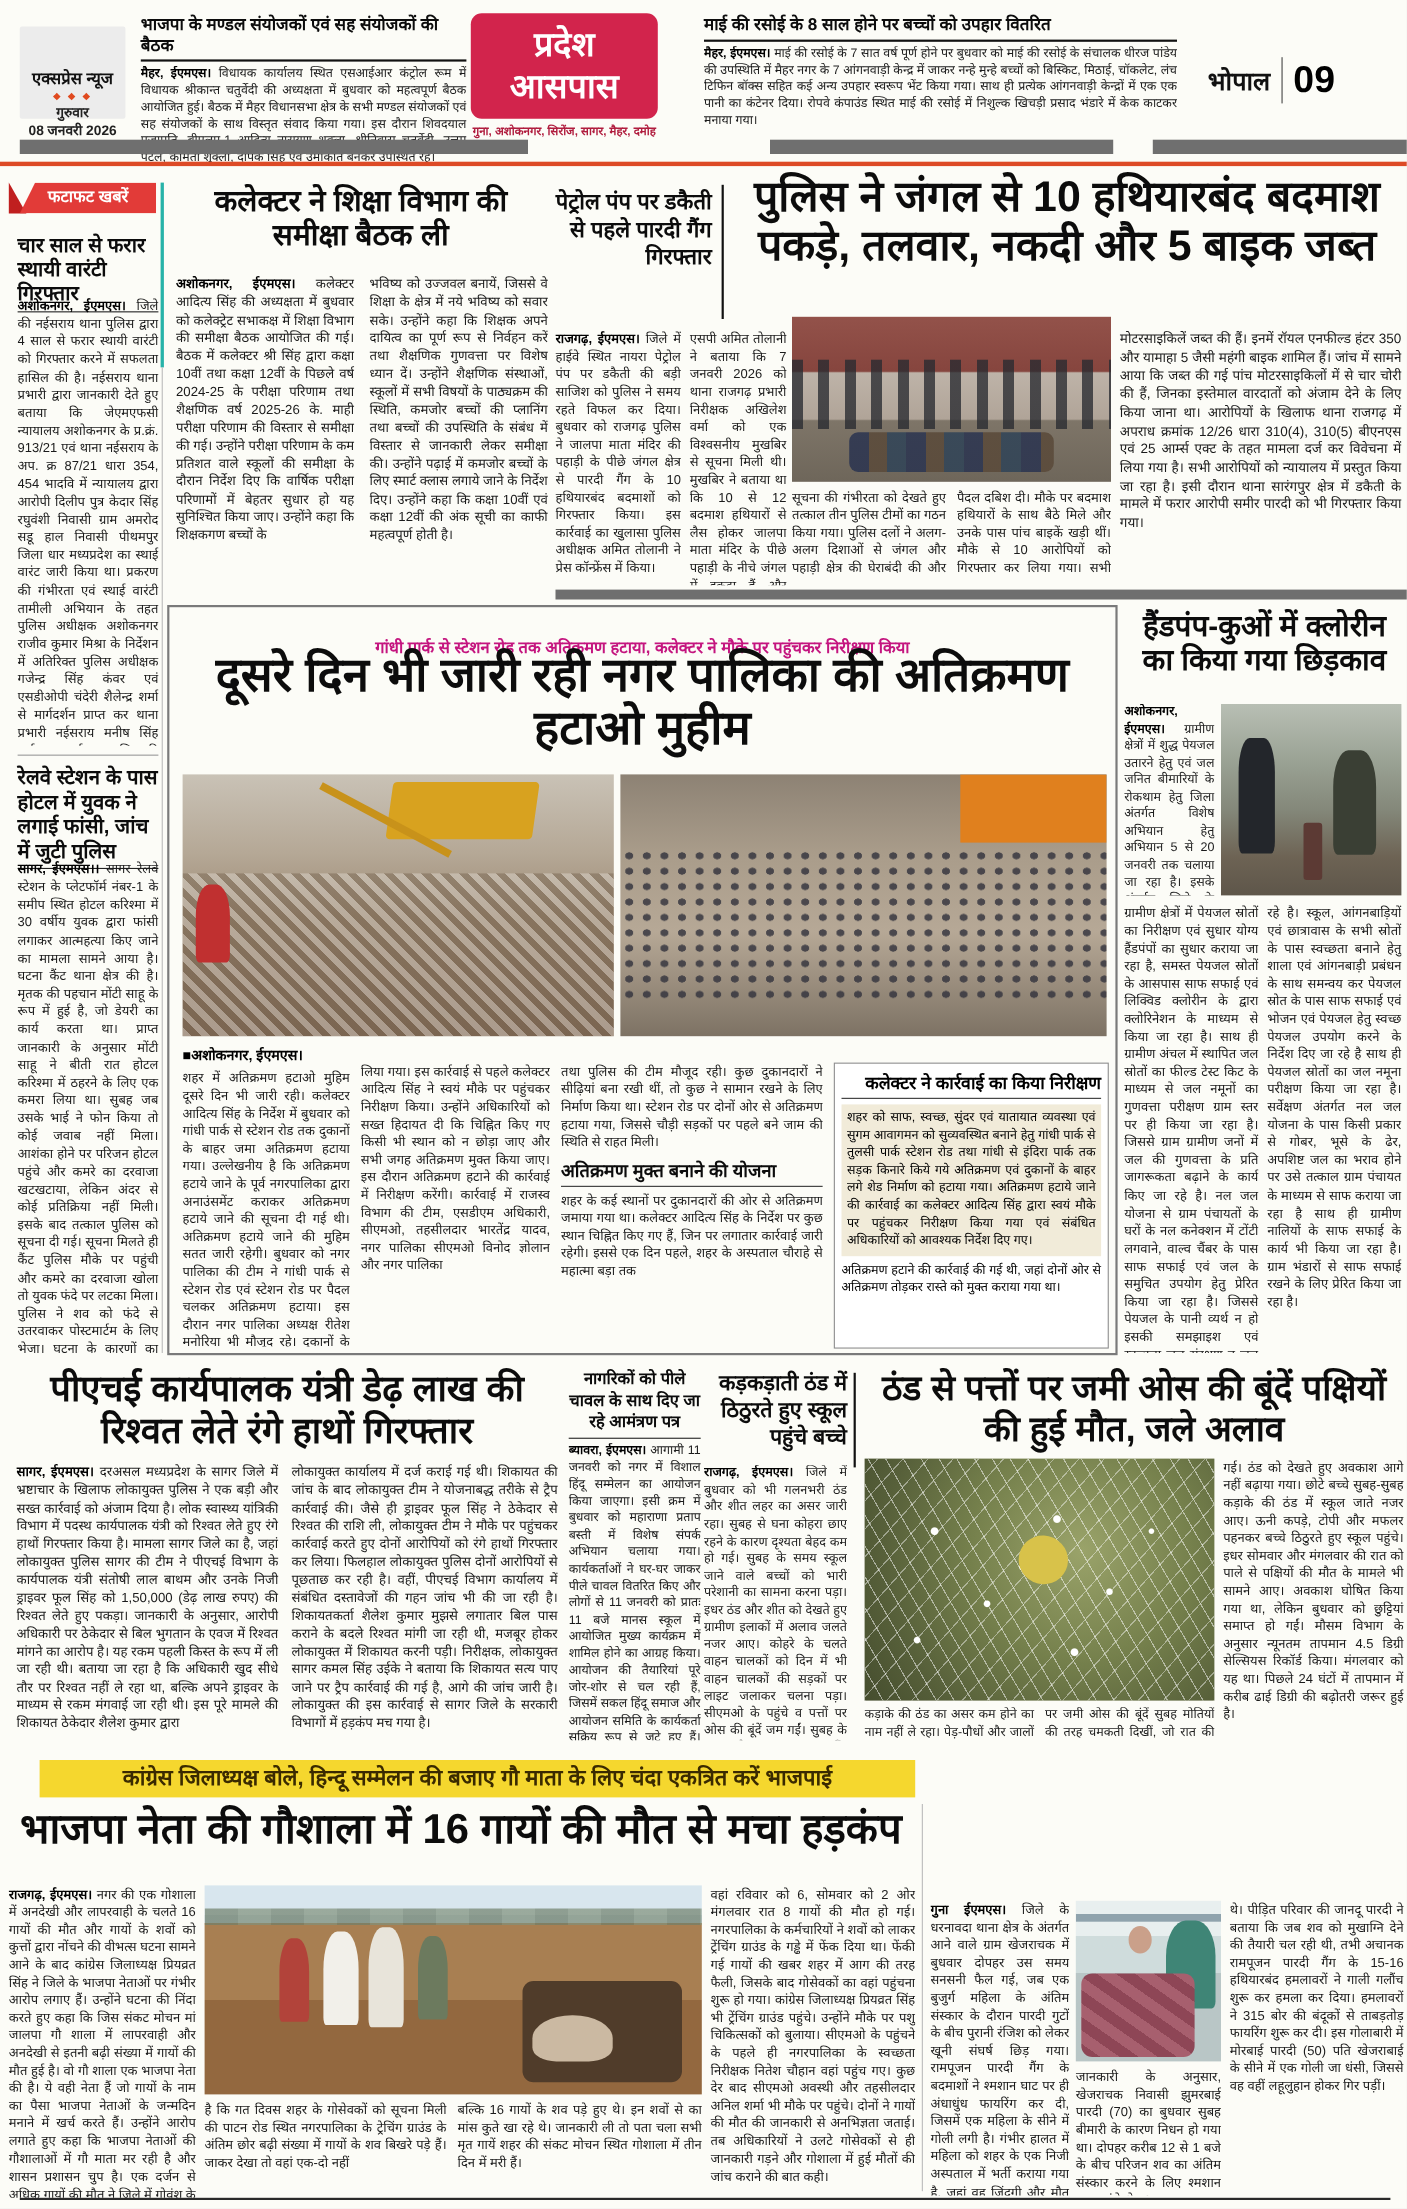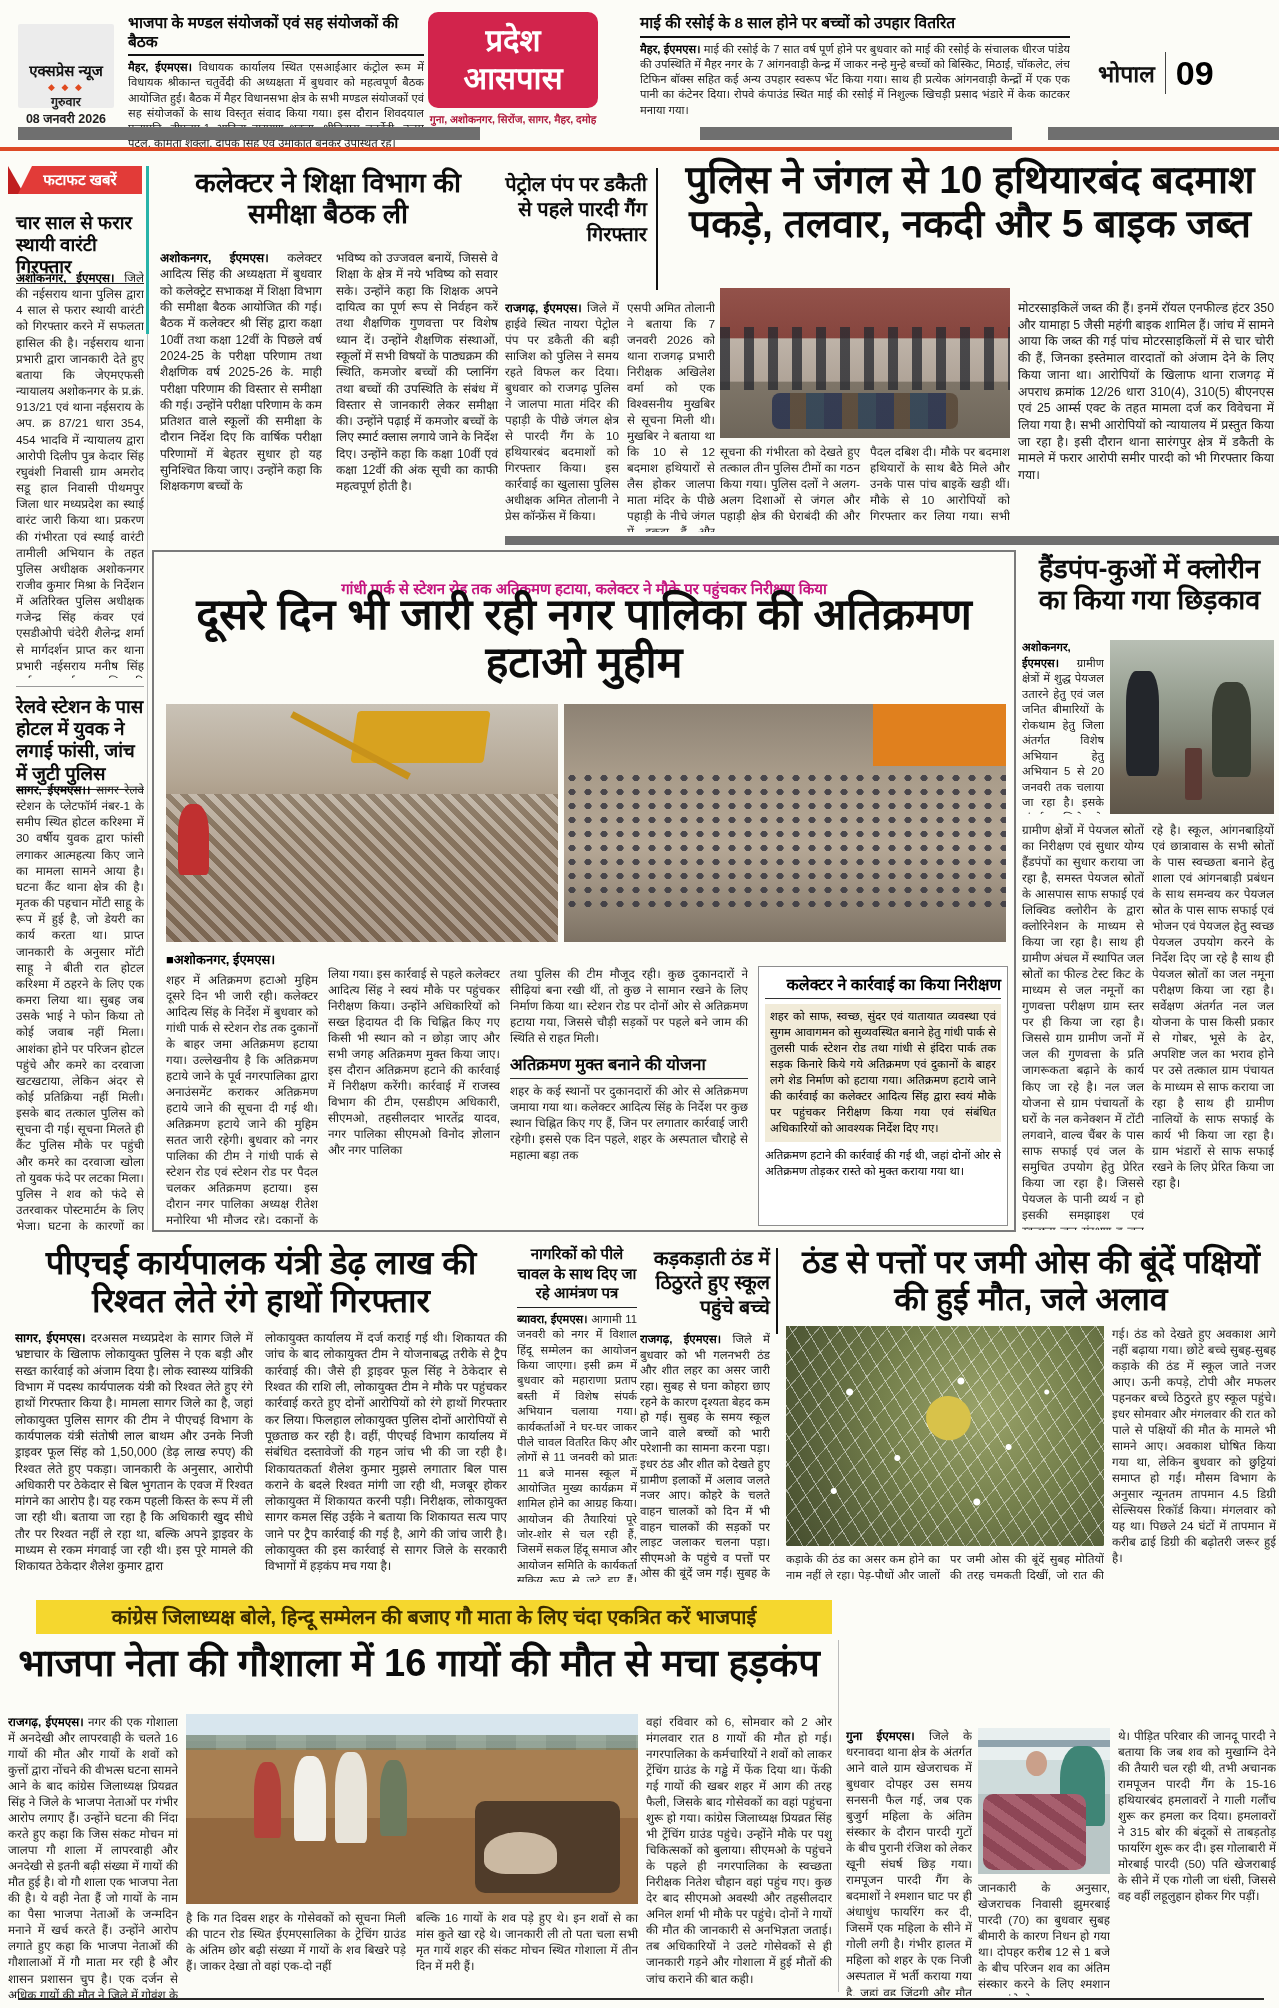--- a/index.html
+++ b/index.html
@@ -248,21 +248,21 @@
   </div>
   <div class="photo ph-gosh" style="left:186px;top:1714px;width:452px;height:190px;">
     <div class="trees"></div>
     <div class="m3"></div>
     <div class="m1"></div>
     <div class="m2"></div>
     <div class="m4"></div>
     <div class="pit"></div>
     <div class="cow"></div>
   </div>
-  <div class="abs body-txt" style="left:186px;top:1910px;width:220px;height:88px;font-size:11.8px;">है कि गत दिवस शहर के गोसेवकों को सूचना मिली की पाटन रोड स्थित ईएमएसालिका के ट्रेचिंग ग्राउंड के अंतिम छोर बढ़ी संख्या में गायों के शव बिखरे पड़े हैं। जाकर देखा तो वहां एक-दो नहीं</div>
+  <div class="abs body-txt" style="left:186px;top:1910px;width:220px;height:88px;font-size:11.8px;">है कि गत दिवस शहर के गोसेवकों को सूचना मिली की पाटन रोड स्थित नगरपालिका के ट्रेचिंग ग्राउंड के अंतिम छोर बढ़ी संख्या में गायों के शव बिखरे पड़े हैं। जाकर देखा तो वहां एक-दो नहीं</div>
   <div class="abs body-txt" style="left:416px;top:1910px;width:222px;height:88px;font-size:11.8px;">बल्कि 16 गायों के शव पड़े हुए थे। इन शवों से का मांस कुते खा रहे थे। जानकारी ली तो पता चला सभी मृत गायें शहर की संकट मोचन स्थित गोशाला में तीन दिन में मरी हैं।</div>
   <div class="abs body-txt" style="left:646px;top:1714px;width:186px;height:284px;font-size:11.8px;">वहां रविवार को 6, सोमवार को 2 ओर मंगलवार रात 8 गायों की मौत हो गई। नगरपालिका के कर्मचारियों ने शवों को लाकर ट्रेंचिंग ग्राउंड के गड्ढे में फेंक दिया था। फेंकी गई गायों की खबर शहर में आग की तरह फैली, जिसके बाद गोसेवकों का वहां पहुंचना शुरू हो गया। कांग्रेस जिलाध्यक्ष प्रियव्रत सिंह भी ट्रेंचिंग ग्राउंड पहुंचे। उन्होंने मौके पर पशु चिकित्सकों को बुलाया। सीएमओ के पहुंचने के पहले ही नगरपालिका के स्वच्छता निरीक्षक नितेश चौहान वहां पहुंच गए। कुछ देर बाद सीएमओ अवस्थी और तहसीलदार अनिल शर्मा भी मौके पर पहुंचे। दोनों ने गायों की मौत की जानकारी से अनभिज्ञता जताई। तब अधिकारियों ने उलटे गोसेवकों से ही जानकारी गड़ने और गोशाला में हुई मौतों की जांच कराने की बात कही।</div>
 
   <div class="abs v-hair" style="left:838px;top:1640px;width:1px;height:352px;"></div>
   <div class="abs body-txt" style="left:846px;top:1728px;width:126px;height:268px;font-size:11.8px;">
     <span class="dateline">गुना ईएमएस।</span>
     <span>जिले के धरनावदा थाना क्षेत्र के अंतर्गत आने वाले ग्राम खेजराचक में बुधवार दोपहर उस समय सनसनी फैल गई, जब एक बुजुर्ग महिला के अंतिम संस्कार के दौरान पारदी गुटों के बीच पुरानी रंजिश को लेकर खूनी संघर्ष छिड़ गया। रामपूजन पारदी गैंग के बदमाशों ने श्मशान घाट पर ही अंधाधुंध फायरिंग कर दी, जिसमें एक महिला के सीने में गोली लगी है। गंभीर हालत में महिला को शहर के एक निजी अस्पताल में भर्ती कराया गया है, जहां वह जिंदगी और मौत के बीच जूझ रही है।</span>
   </div>
   <div class="photo ph-hosp" style="left:978px;top:1728px;width:132px;height:146px;">
     <div class="rail"></div>

